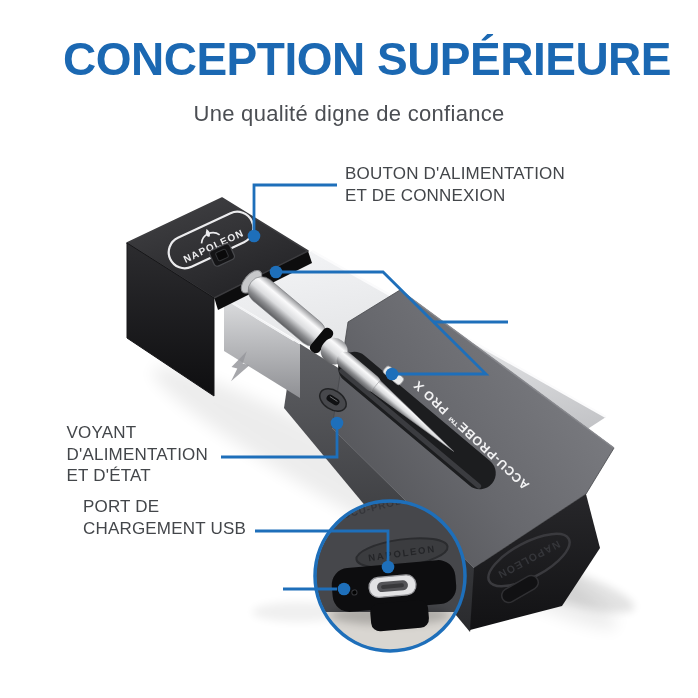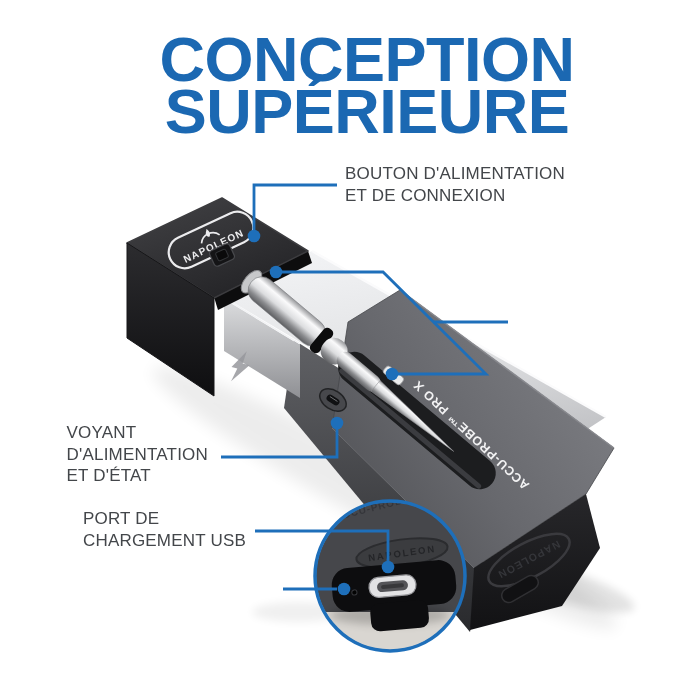--- a/index.html
+++ b/index.html
@@ -8,49 +8,50 @@
     --color-label:#43464a;
     --color-subtitle:#4b4e53;
   }
   html,body{margin:0;padding:0;background:#ffffff;}
   #stage{
     position:relative;width:698px;height:698px;overflow:hidden;background:#ffffff;
     font-family:"Liberation Sans",sans-serif;
   }
   #title{
     position:absolute;left:0;right:0;top:33px;text-align:center;
-    font-size:63px;font-weight:700;letter-spacing:-0.5px;color:var(--color-accent);
+    font-size:46px;font-weight:700;letter-spacing:-0.5px;color:var(--color-accent);
     line-height:52px;
     padding-left:36px;
   }
   #subtitle{
     position:absolute;left:0;right:0;top:101px;text-align:center;
     font-size:22px;font-weight:400;letter-spacing:0.3px;color:var(--color-subtitle);
   }
   #scene{position:absolute;left:0;top:0;width:698px;height:698px;}
   .callout{
     position:absolute;font-size:17px;line-height:21.5px;font-weight:400;
     letter-spacing:0.2px;color:var(--color-label);white-space:pre-line;
   }
   .callout.right{text-align:left;}
   #c-power{left:345px;top:163px;}
   #c-contacts{left:517px;top:287px;}
   #c-led{right:490px;top:422px;}
-  #c-usb{right:452px;top:508px;margin-left:20px;}
+  #c-usb{right:452px;top:496px;margin-left:20px;}
   #c-reset{right:425px;top:563px;}
   .blue-line{stroke:var(--color-line);stroke-width:2.8;fill:none;}
   .blue-dot{fill:var(--color-line);}
   .blue-ring{stroke:var(--color-line);stroke-width:3.5;fill:none;}
 </style>
 </head>
 <body>
 
 <div id="stage">
 
   <div id="title">CONCEPTION SUPÉRIEURE</div>
+  <div id="subtitle">Une qualité digne de confiance</div>
 
   <svg id="scene" viewBox="0 0 698 698">
     <defs>
       <linearGradient id="headTopG" x1="0" y1="0" x2="0.6" y2="1">
         <stop offset="0" stop-color="#434346"></stop>
           <stop offset="1" stop-color="#242427"></stop>
       </linearGradient>
       <linearGradient id="headFrontG" x1="0" y1="0" x2="0" y2="1">
         <stop offset="0" stop-color="#2c2c2f"></stop>
           <stop offset="1" stop-color="#0e0e10"></stop>

